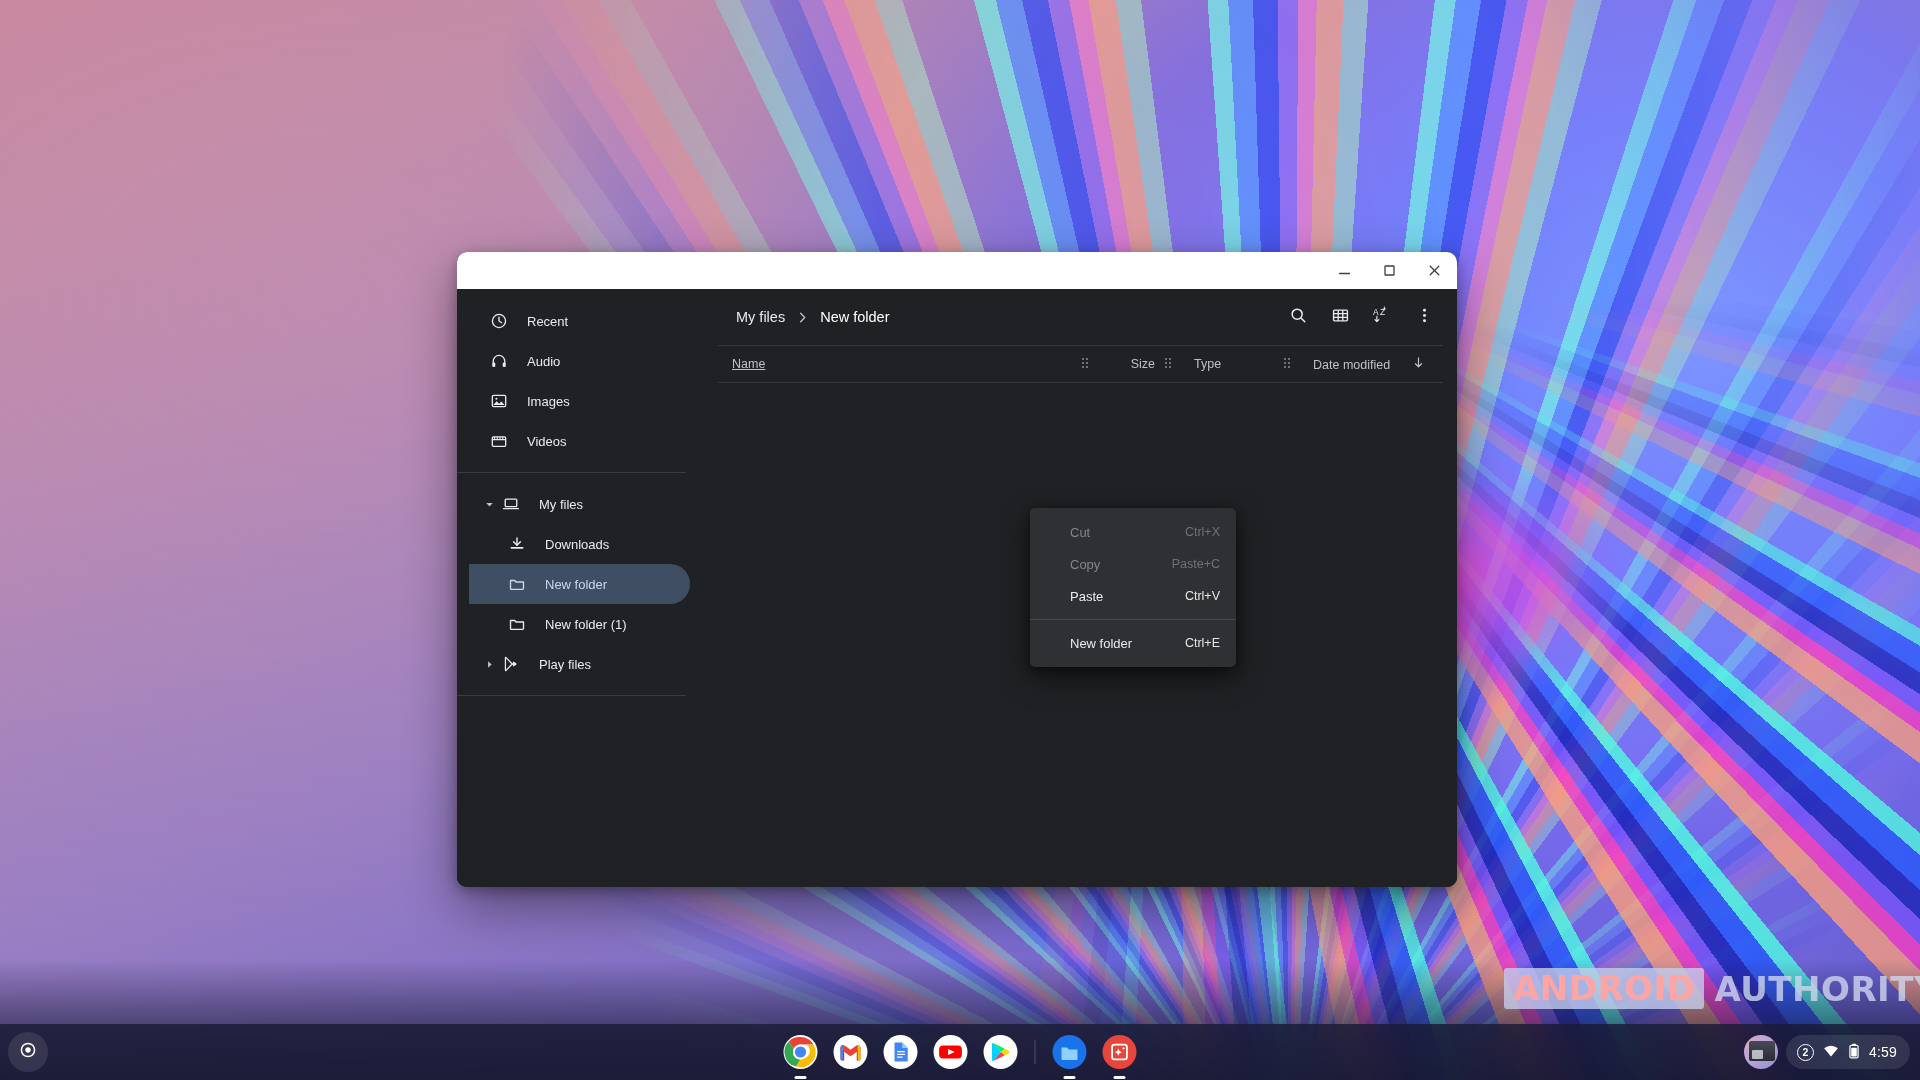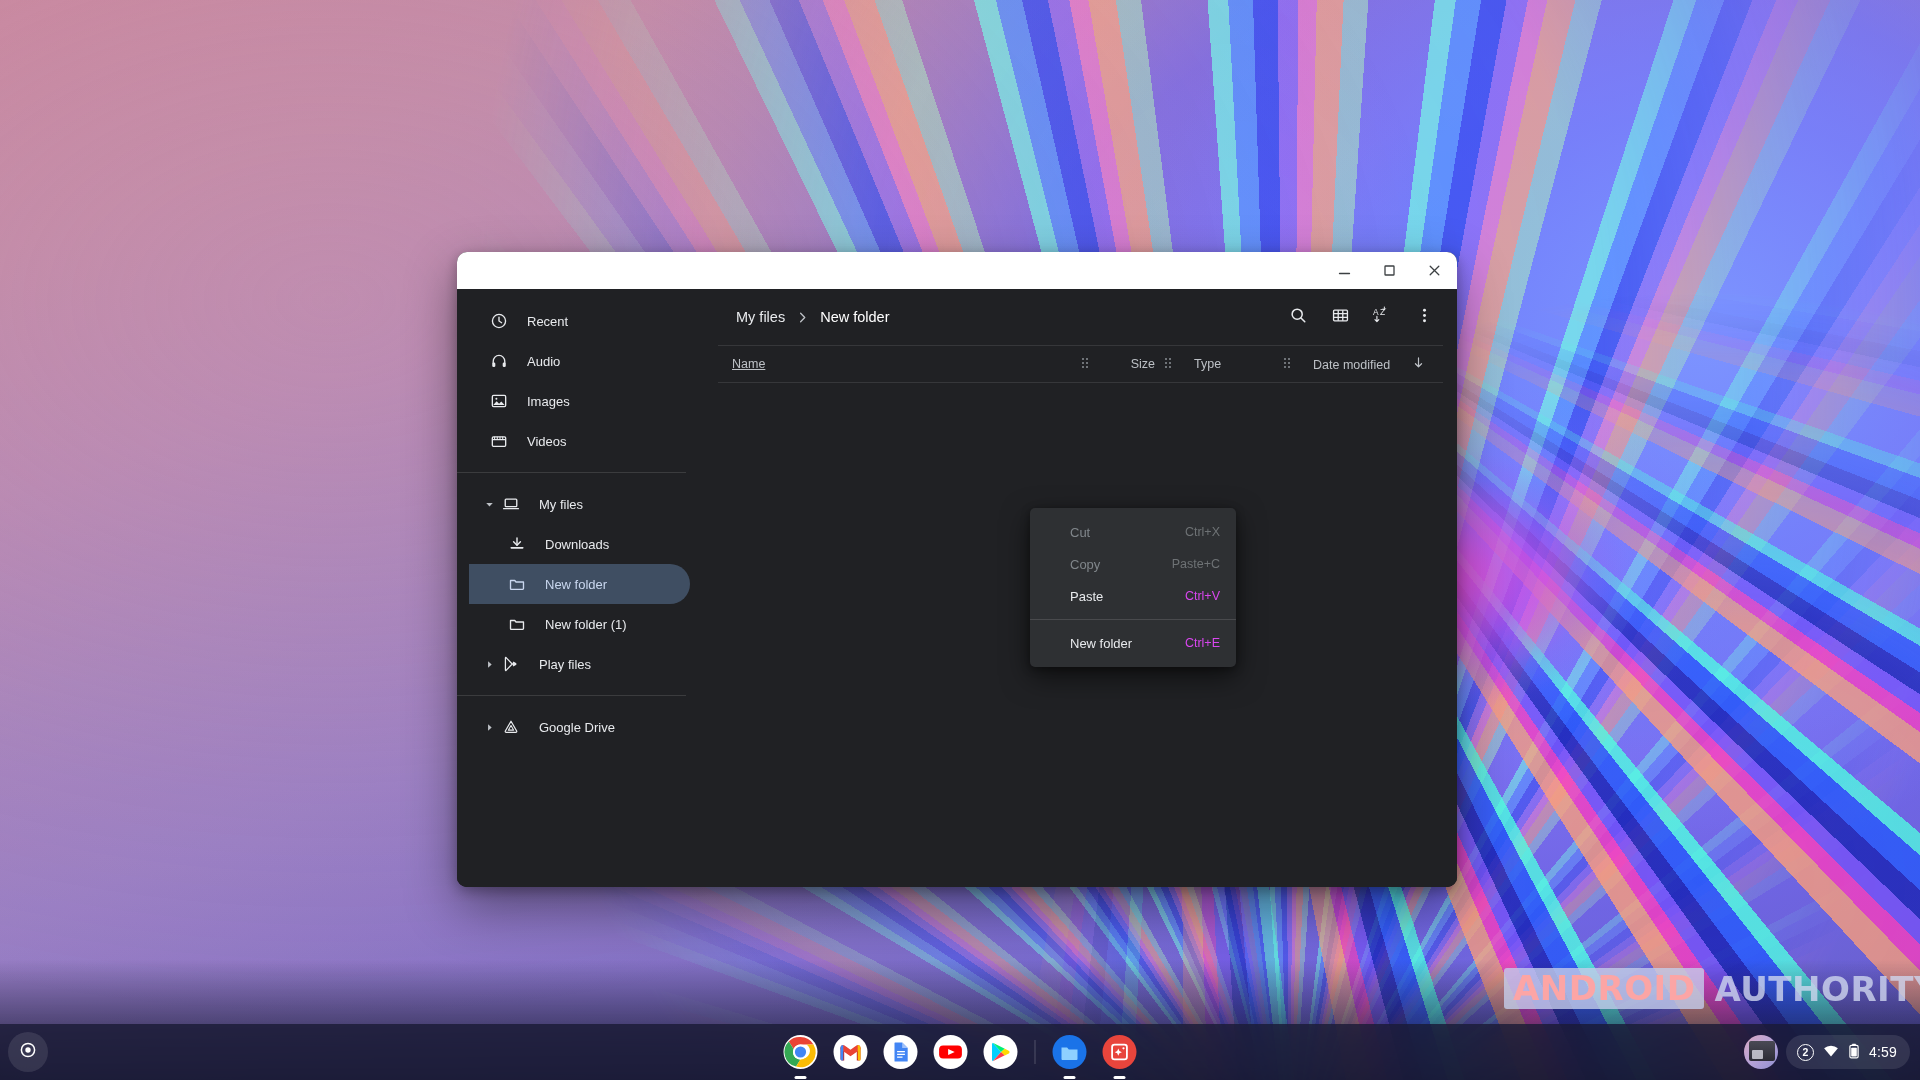--- a/index.html
+++ b/index.html
@@ -297,21 +297,21 @@
   .mi {
     height: 32px;
     display: flex; align-items: center;
     padding: 0 16px;
     color: #e8eaed;
     cursor: default;
     white-space: nowrap;
   }
   .mi.disabled { color: #80868b; }
   .mi .mi-lbl { flex: 1; margin-left: 24px; }
-  .mi .mi-acc { color: #d946ef; font-size: 12.5px; }
+  .mi .mi-acc { color: #e5e5e5; font-size: 12.5px; }
   .mi.disabled .mi-acc { color: #6e7275; }
   .mi-sep { height: 1px; background: rgba(255,255,255,0.13); margin: 7px 0; }
 
   
   #shelf {
     position: absolute; left: 0; right: 0; bottom: 0;
     height: 56px;
     background: rgba(22,24,48,0.72);
     backdrop-filter: blur(22px);
     display: flex; align-items: center;
@@ -528,36 +528,20 @@
                 <path d="M4.3 2.6c-.3.2-.5.6-.5 1.1v12.6c0 .5.2.9.5 1.1l7-7.4z" fill="none" stroke="#e8eaed" stroke-width="1.4" stroke-linejoin="round"></path>
                 <path d="M12.6 7.3l2.9 1.6c.8.5.8 1.7 0 2.2l-2.9 1.6-1.3-2.7z" fill="#e8eaed"></path>
               </svg>
             </span>
             <span class="lbl">Play files</span>
           </div>
         </div>
 
         <div class="nav-sep"></div>
 
-        <div>
-          <div class="nav-item has-tw">
-            <span class="twisty">
-              <svg width="9" height="9" viewBox="0 0 10 10">
-                  <path d="M3.4 1.4l4 3.6-4 3.6z" fill="#bdc1c6"></path>
-                </svg>
-            </span>
-            <span class="ic">
-              <svg width="18" height="18" viewBox="0 0 20 20" fill="none" stroke="#e8eaed" stroke-width="1.4">
-                <path d="M10 3.6l6.3 10.9a1.1 1.1 0 01-1 1.6H4.7a1.1 1.1 0 01-1-1.6z" stroke-linejoin="round"></path>
-                <path d="M10 8.3l3 5.2H7z" stroke-linejoin="round" stroke-width="1.2"></path>
-              </svg>
-            </span>
-            <span class="lbl">Google Drive</span>
-          </div>
-        </div>
 
       </div>
 
       <div id="main">
 
         <div id="toolbar">
           <div id="breadcrumb">
             <span class="crumb">My files</span>
             <span class="crumb-sep">
               <svg width="15" height="15" viewBox="0 0 16 16" fill="none" stroke="#bdc1c6" stroke-width="1.4">

